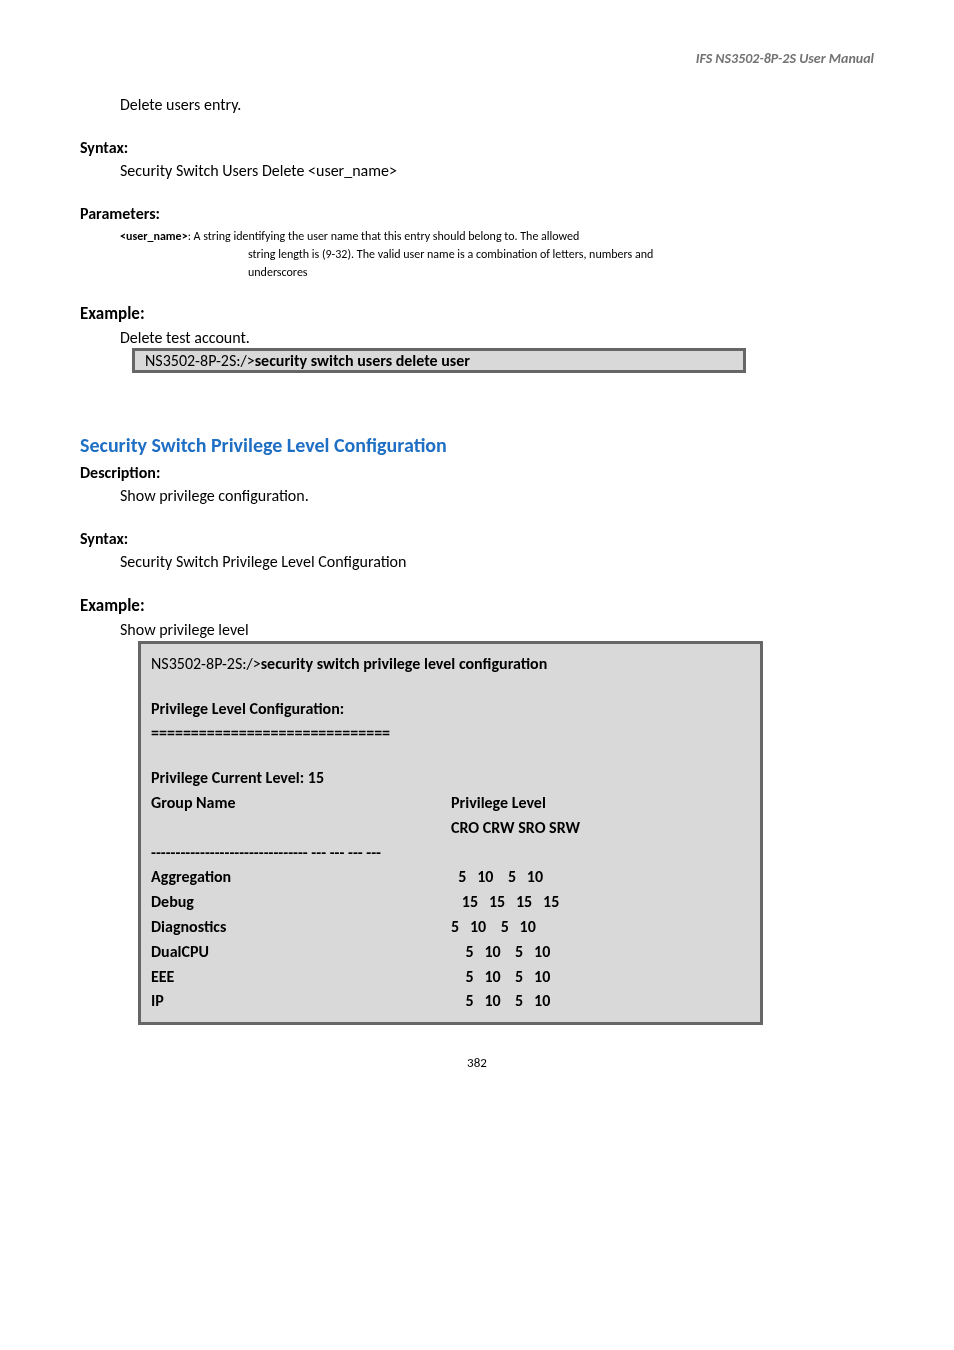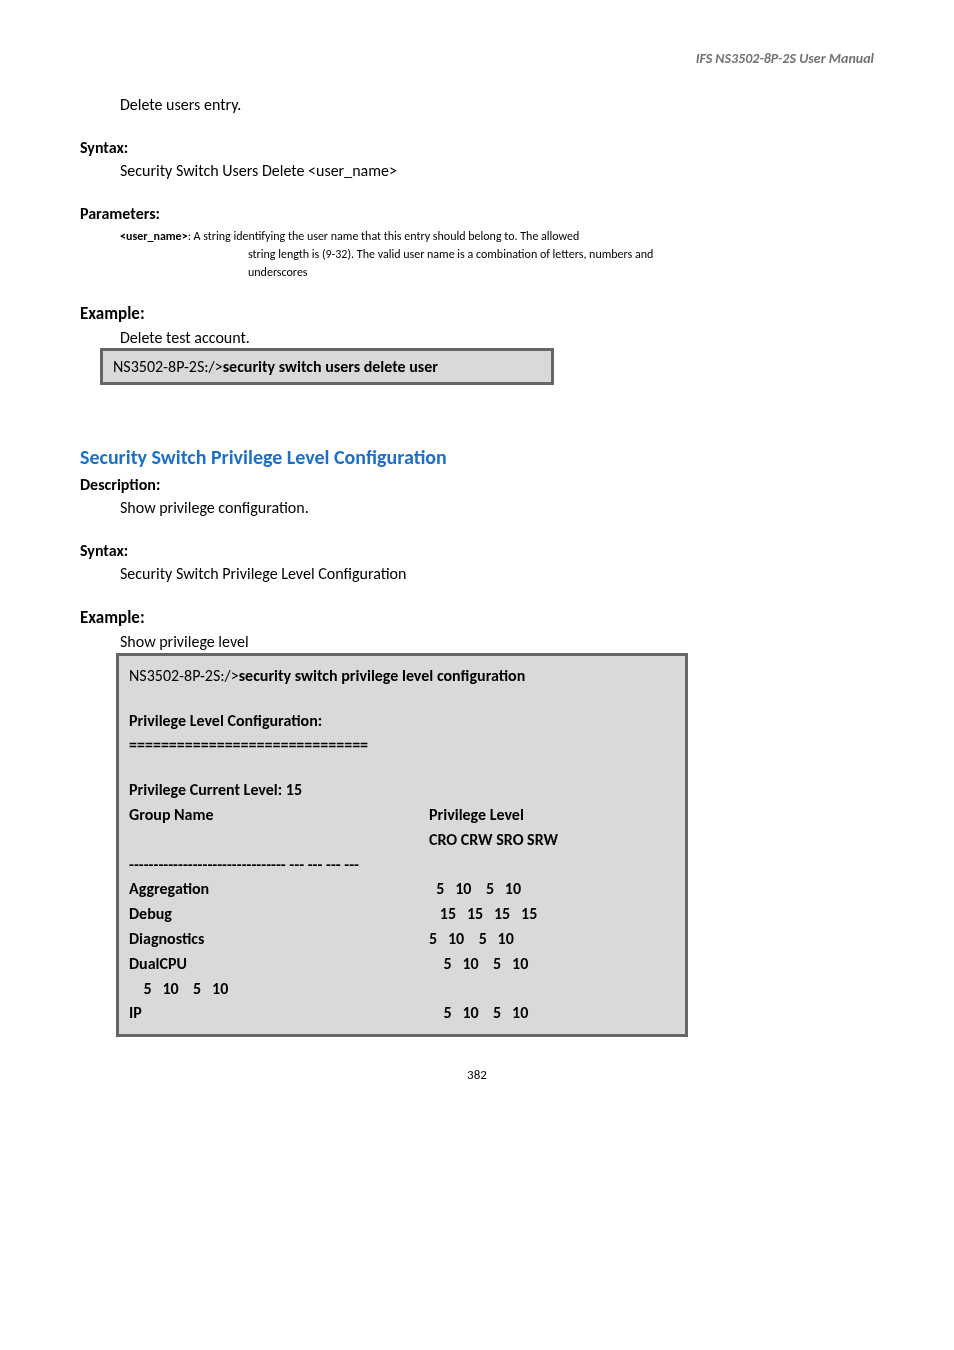--- a/index.html
+++ b/index.html
@@ -44,39 +44,39 @@
   .param-desc-cont {
     margin-left: 128px;
   }
   .example-label {
     font-weight: bold;
     font-size: 17px;
     margin-top: 22px;
     margin-bottom: 4px;
   }
   .code-box {
-    margin-left: 20px;
-    width: 454px;
+    margin-left: 52px;
+    width: 614px;
     border: 3px solid #666;
     background: #d9d9d9;
-    padding: 6px 10px;
+    padding: 0 10px;
     font-size: 16px;
     box-sizing: border-box;
   }
   .code-box .bold { font-weight: bold; }
   .h2 {
     color: #1f6fc4;
     font-weight: bold;
     font-size: 20px;
     margin-top: 60px;
     margin-bottom: 6px;
   }
   .priv-box {
-    margin-left: 36px;
-    width: 572px;
+    margin-left: 58px;
+    width: 625px;
     border: 3px solid #666;
     background: #d9d9d9;
     padding: 8px 10px 8px 10px;
     font-size: 16px;
     font-weight: bold;
     box-sizing: border-box;
     line-height: 1.55;
   }
   .priv-box .normal { font-weight: normal; }
   .priv-box .row {
@@ -162,20 +162,21 @@
     </div>
     <div class="row">
       <div class="label-col">Diagnostics</div>
       <div class="val-col" style="white-space:pre;">5   10    5   10</div>
     </div>
     <div class="row">
       <div class="label-col">DualCPU</div>
       <div class="val-col" style="white-space:pre;">    5   10    5   10</div>
     </div>
     <div class="row">
+      <div class="label-col">EEE</div>
       <div class="val-col" style="white-space:pre;">    5   10    5   10</div>
     </div>
     <div class="row">
       <div class="label-col">IP</div>
       <div class="val-col" style="white-space:pre;">    5   10    5   10</div>
     </div>
   </div>
 
   <div class="page-num">382</div>
 </div>

